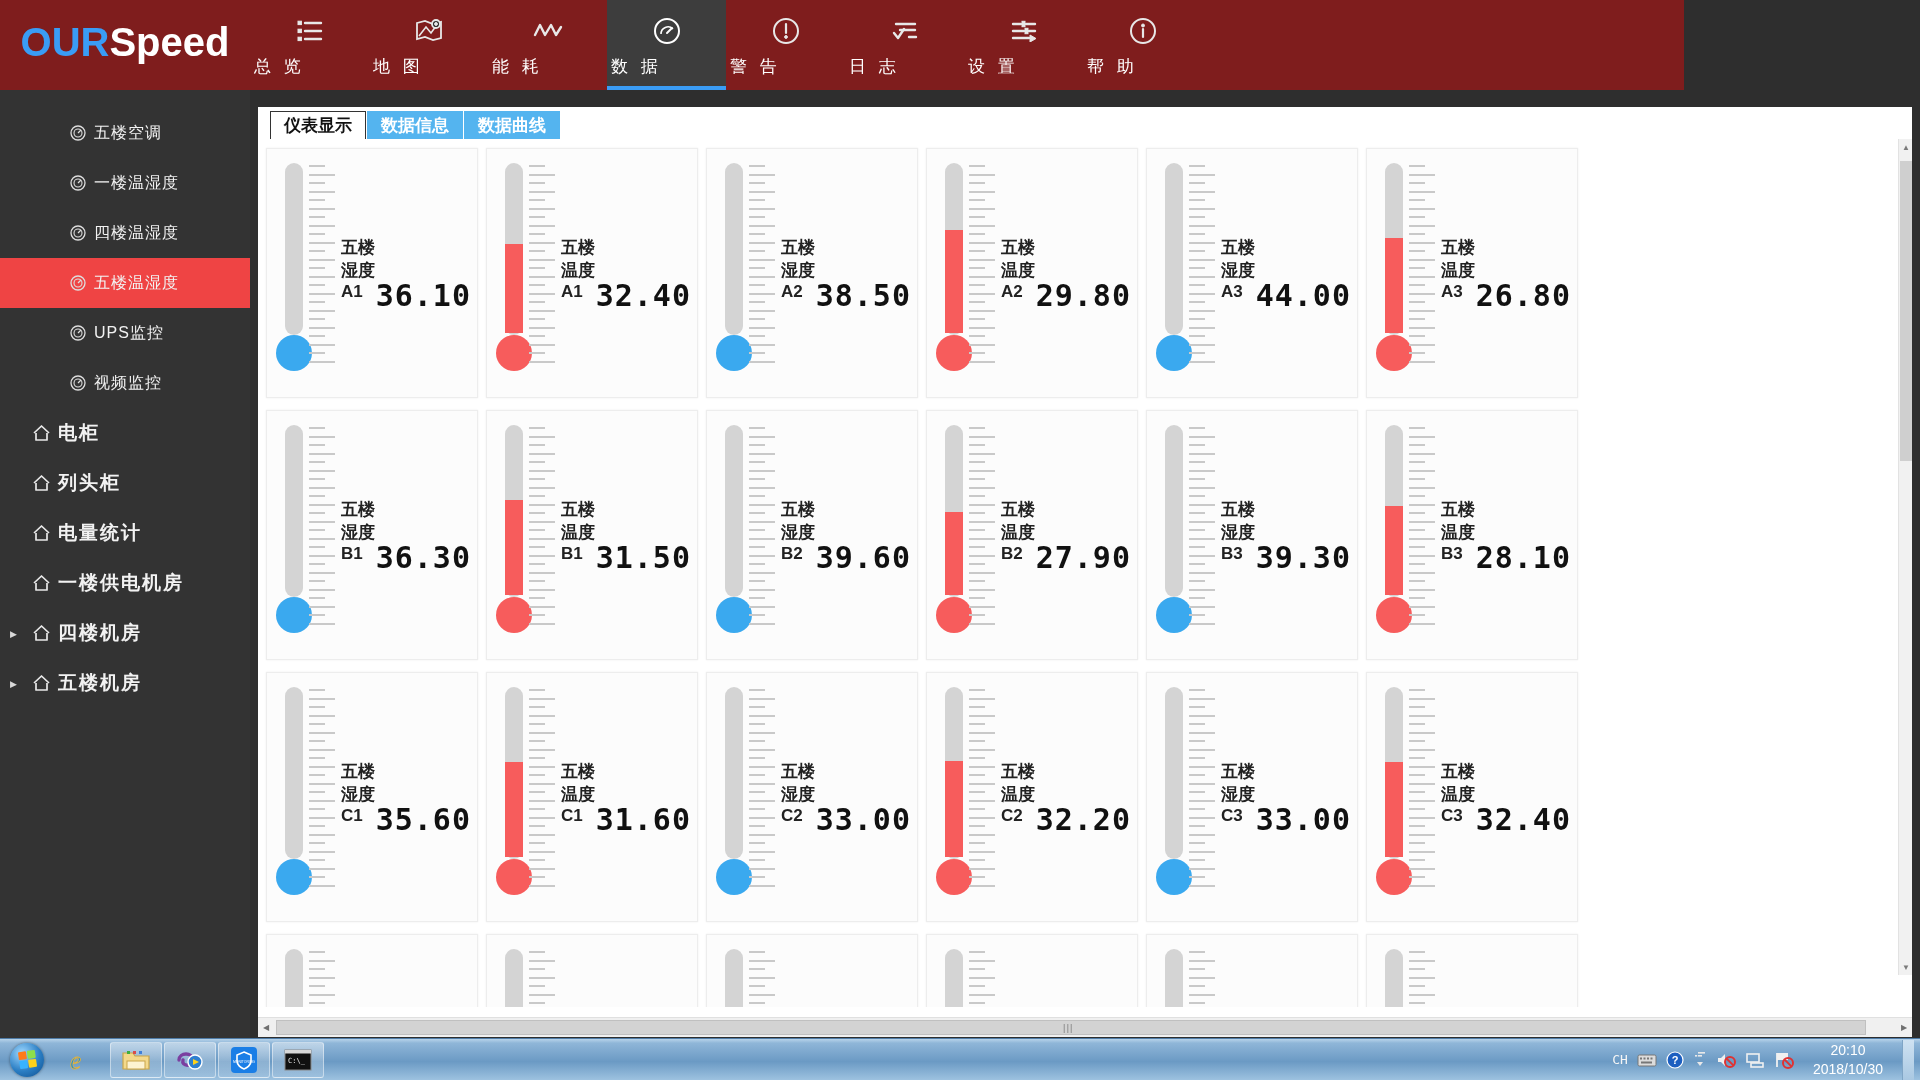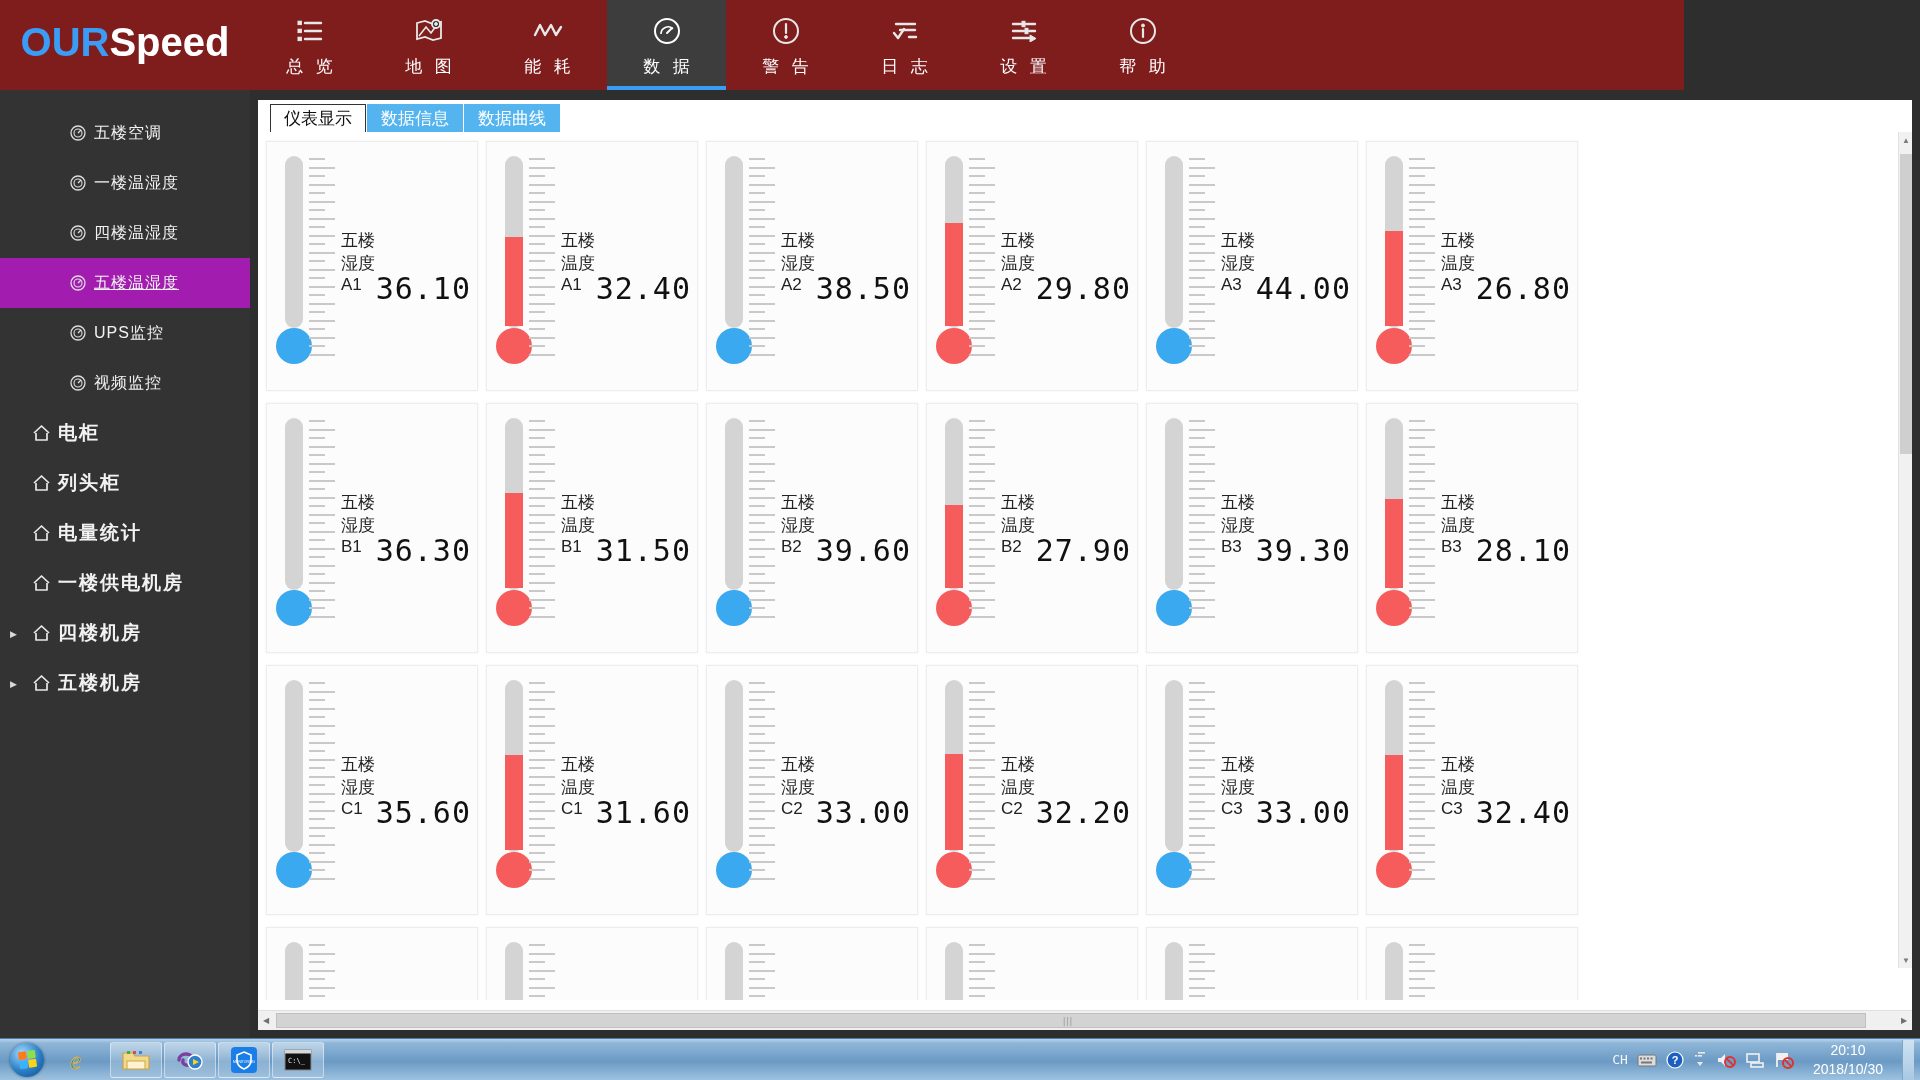--- a/index.html
+++ b/index.html
@@ -21,21 +21,21 @@
     width: 250px; display: flex; align-items: center; justify-content: center;
     font-size: 40px; font-weight: bold; letter-spacing: 0px;
     padding-bottom: 6px;
   }
   .logo .our { color: #3a9cf5; }
   .logo .speed { color: #ffffff; }
 
   .navitems { display: flex; align-items: stretch; }
   .navitem {
     width: 119px; height: 90px;
-    display: flex; flex-direction: column; align-items: center; justify-content: center;
+    display: flex; flex-direction: column; justify-content: center;
     color: #ffffff; position: relative; cursor: pointer;
   }
   .navitem .ico { height: 36px; display: flex; align-items: center; justify-content: center; }
   .navitem .lbl { font-size: 17px; letter-spacing: 4px; margin-top: 6px; padding-left:4px;}
   .navitem.active { background: #3d3d3d; }
   .navitem.active::after {
     content: ""; position: absolute; bottom: 0; left: 0; right: 0; height: 4px;
     background: #3a9cf5;
   }
   .navitem svg { stroke: #e8e8e8; fill: none; }
@@ -65,40 +65,41 @@
   .sidebar {
     position: absolute; left: 0; top: 90px; width: 250px; height: 948px;
     background: #333333; overflow: hidden; padding-top: 18px;
   }
   .s-row {
     display: flex; align-items: center; height: 50px; cursor: pointer; color: #f2f2f2;
     padding-left: 10px; position: relative;
   }
   .s-row.group { font-size: 19px; font-weight: bold; }
   .s-row.leaf  { font-size: 16px; padding-left: 48px; }
-  .s-row.leaf.selected { background: #a21caf; text-decoration: underline; }
+  .s-row.leaf.selected { background: #ef4444; }
   .caret { width: 18px; font-size: 10px; color: #d9d9d9; flex: 0 0 18px; text-align: left;}
   .caret.down::before { content: "\25BC"; }
   .caret.right::before { content: "\25B6"; font-size: 9px; }
   .caret.blank::before { content: ""; }
   .homeicon { flex: 0 0 26px; display:flex; align-items:center; justify-content:center;}
   .homeicon svg { stroke: #e9e9e9; fill: none; stroke-width: 1.6; }
   .dialicon { flex: 0 0 24px; display:flex; align-items:center; justify-content:center;}
   .dialicon svg { stroke: #dedede; fill: none; }
   .s-label { margin-left: 4px; letter-spacing: 1px; }
   .s-row.group .s-label { letter-spacing: 2px; }
 
   
   .content {
     position: absolute; left: 250px; top: 90px; width: 1670px; height: 948px;
     background: #2e2e2e;
   }
   .panel {
-    position: absolute; left: 8px; top: 10px; width: 1654px; height: 930px;
+    position: absolute; left: 8px; top: 17px; width: 1654px; height: 930px;
     background: #ffffff;
+    font-weight: bold;
   }
   .tabs { position: absolute; left: 12px; top: 0px; display: flex; align-items: flex-end; height: 32px; }
   .tab {
     height: 28px; min-width: 96px; padding: 0 10px;
     display: flex; align-items: center; justify-content: center;
     font-size: 17px; cursor: pointer; margin-right: 1px;
   }
   .tab.active { background: #ffffff; color: #111; border: 1px solid #333; border-bottom: none; }
   .tab.inactive { background: #54b4ef; color: #ffffff; border: 1px solid #54b4ef; }
 

